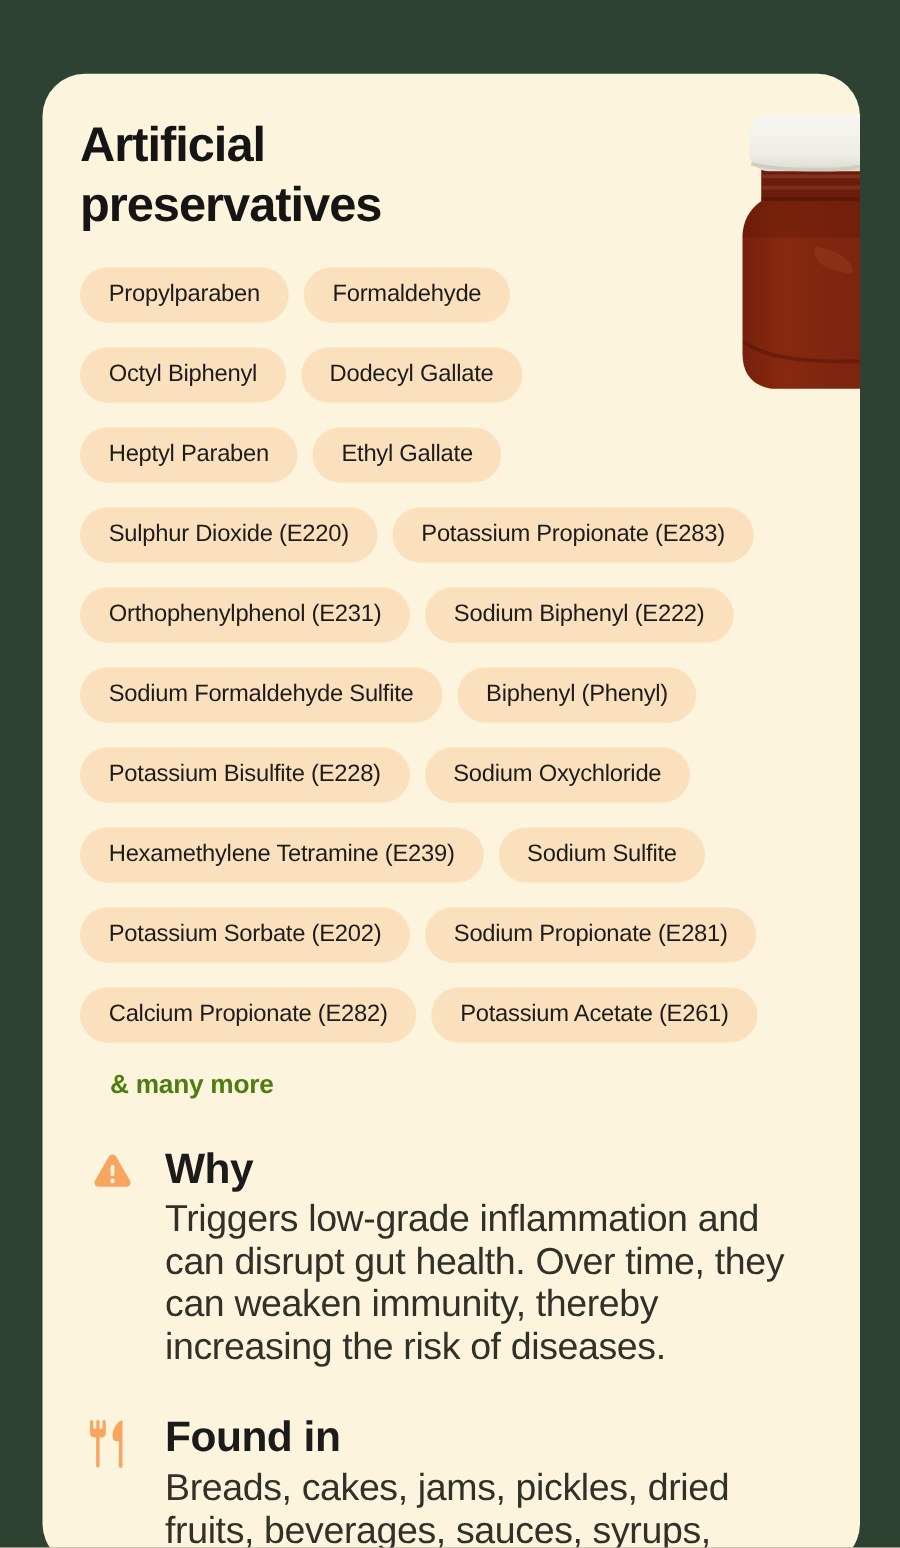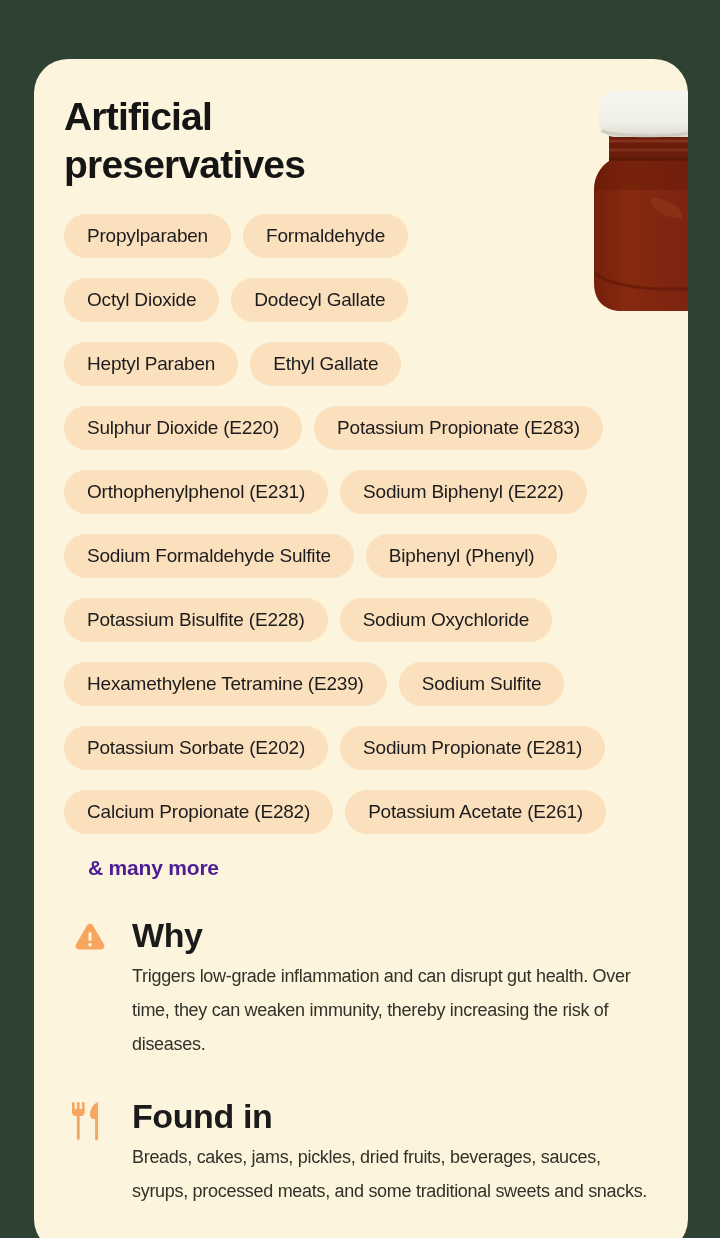--- a/index.html
+++ b/index.html
@@ -57,21 +57,21 @@
     color: #1C1C1C;
     border-radius: 999px;
     padding: 11px 23px 12px 23px;
     font-size: 19px;
     line-height: 21px;
     white-space: nowrap;
     letter-spacing: -0.2px;
   }
   .many-more {
     margin: 22px 0 0 54px;
-    color: #4c1d95;
+    color: #4d7c0f;
     font-size: 21px;
     font-weight: 700;
     letter-spacing: -0.2px;
   }
   
   .info-section {
     display: flex;
     align-items: flex-start;
     margin: 38px 28px 0 36px;
   }
@@ -87,21 +87,21 @@
   .sec-text h2 {
     margin: 0 0 7px 0;
     font-size: 34px;
     line-height: 34px;
     font-weight: 700;
     letter-spacing: -0.4px;
     color: #1B1B1B;
   }
   .sec-text p {
     margin: 0;
-    font-size: 18px;
+    font-size: 30px;
     line-height: 34px;
     letter-spacing: -0.3px;
     color: #31312A;
   }
 </style>
 </head>
 <body>
 
 <div class="card">
 
@@ -139,21 +139,21 @@
       <path d="M9 44 C30 50 80 50 96 46" stroke="#C9C8BD" stroke-width="3" fill="none" opacity="0.8"></path>
     </svg>
   </div>
 
   <div class="tags" id="tags">
       <div class="tag-row">
         <div class="pill">Propylparaben</div>
         <div class="pill">Formaldehyde</div>
       </div>
       <div class="tag-row">
-        <div class="pill">Octyl Dioxide</div>
+        <div class="pill">Octyl Biphenyl</div>
         <div class="pill">Dodecyl Gallate</div>
       </div>
       <div class="tag-row">
         <div class="pill">Heptyl Paraben</div>
         <div class="pill">Ethyl Gallate</div>
       </div>
       <div class="tag-row">
         <div class="pill">Sulphur Dioxide (E220)</div>
         <div class="pill">Potassium Propionate (E283)</div>
       </div>

